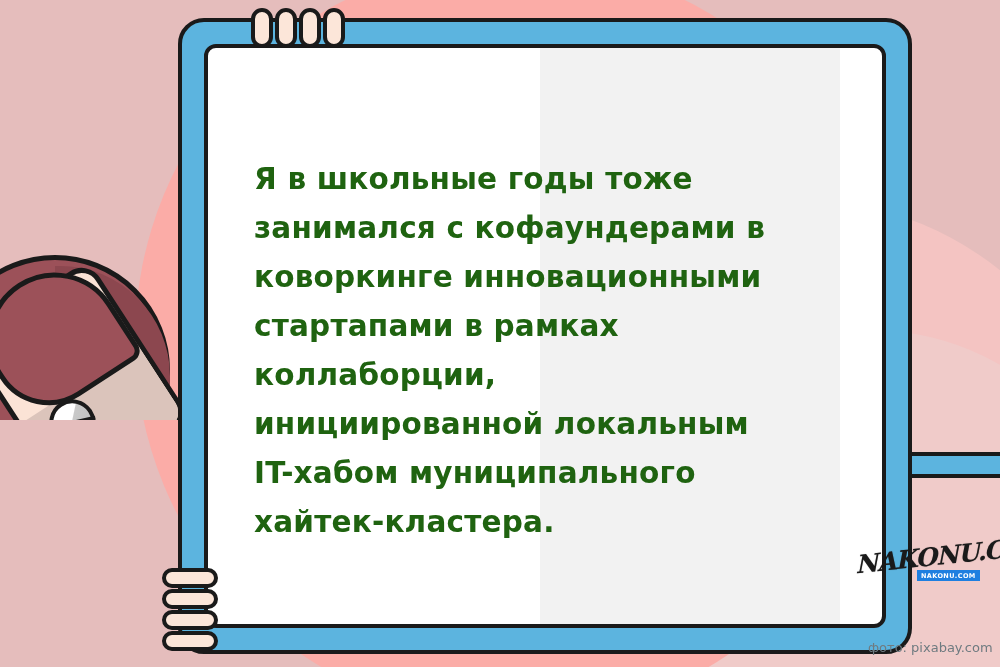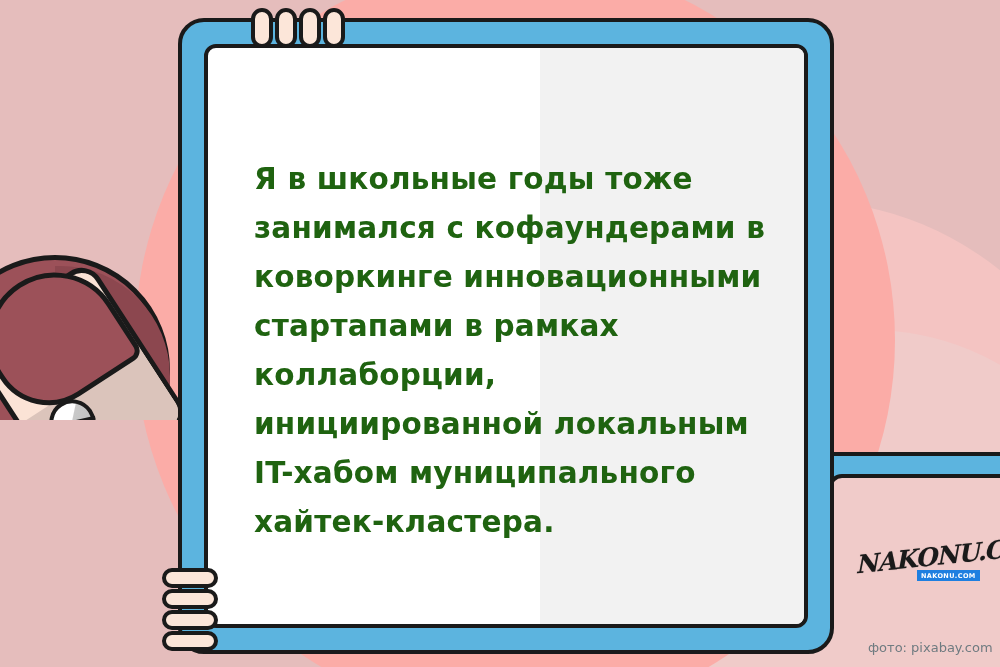--- a/index.html
+++ b/index.html
@@ -111,21 +111,21 @@
     transform:rotate(-33deg);
   }
   .char-clip {
     position:absolute; left:0; top:0; width:232px; height:420px;
     overflow:hidden;
   }
 
   
   .board {
     position:absolute; left:178px; top:18px;
-    width:656px; height:636px;
+    width:734px; height:636px;
     border:4px solid #1a1a1a;
     border-radius:26px;
     background:#5cb4df;
   }
   .board-inner {
     position:absolute; left:22px; top:22px;
     right:22px; bottom:22px;
     border:4px solid #1a1a1a;
     border-radius:12px;
     background:#ffffff;

